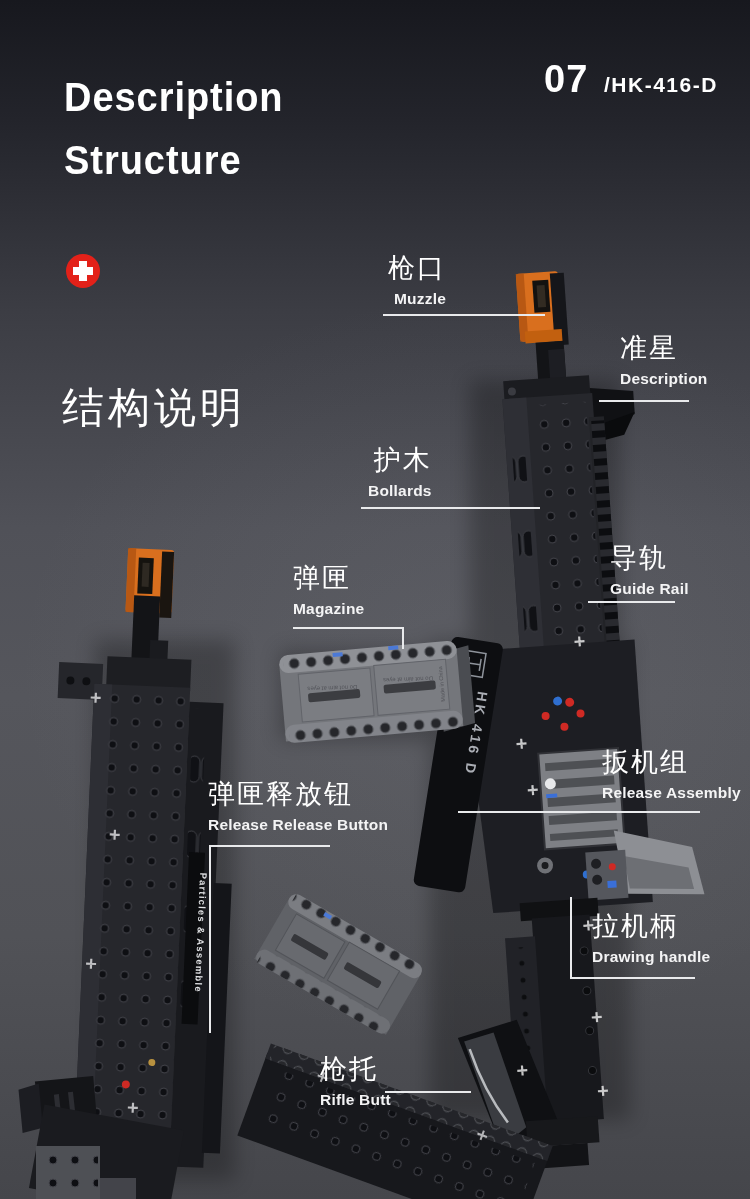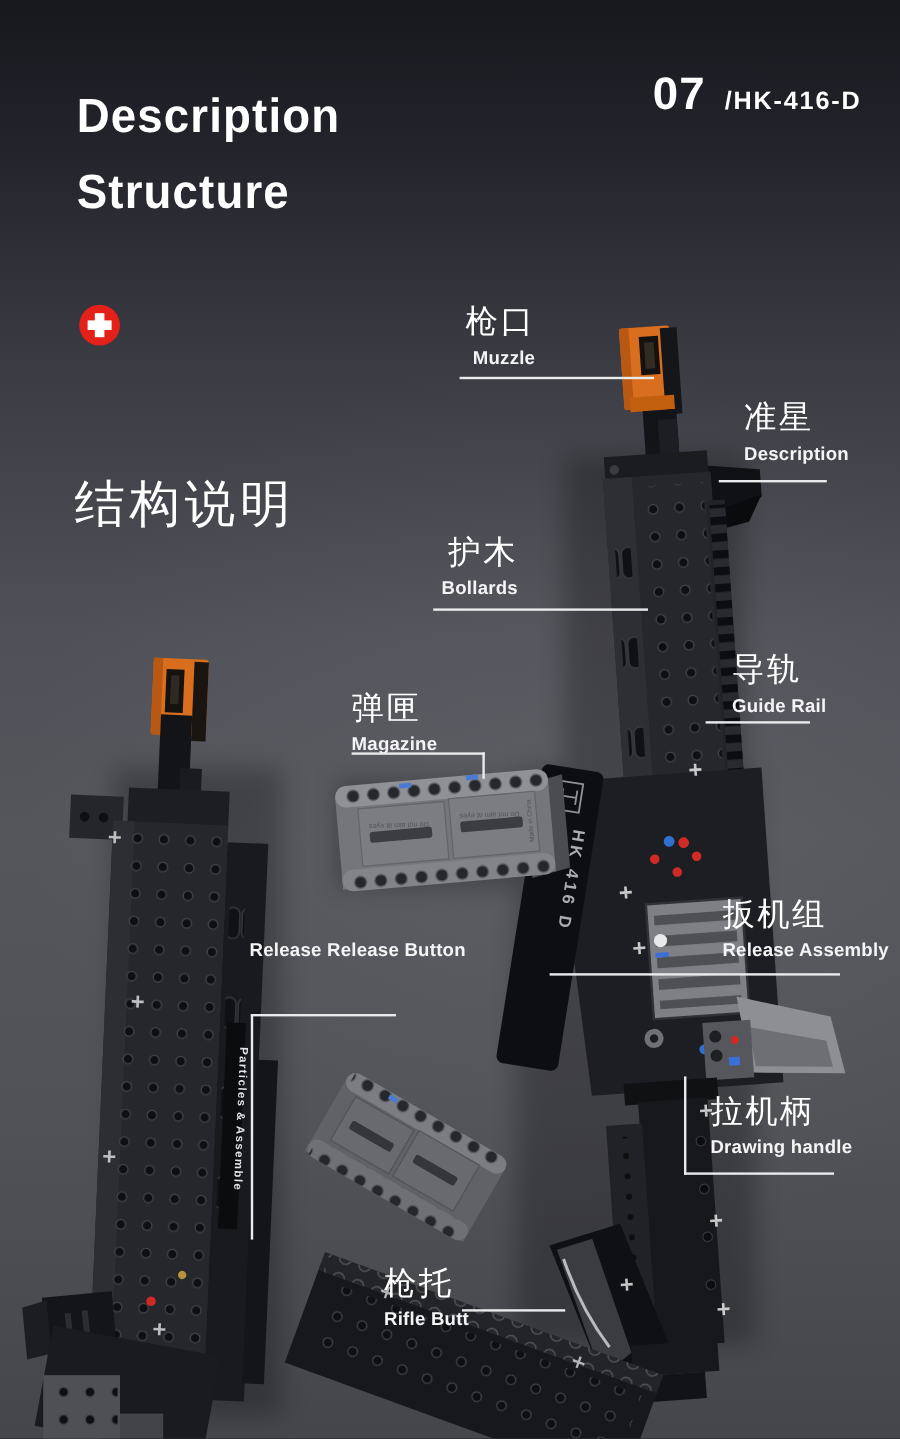--- a/index.html
+++ b/index.html
@@ -17,21 +17,21 @@
   .title{
     position:absolute;left:64px;top:66px;font-size:40px;font-weight:bold;
     letter-spacing:1px;line-height:63px;transform:scaleX(.95);transform-origin:left top;
   }
   .pagenum{position:absolute;left:544px;top:58px;font-size:38px;font-weight:800;letter-spacing:1px;}
   .modelcode{position:absolute;left:604px;top:73px;font-size:21px;font-weight:700;letter-spacing:1.5px;}
   .plus-badge{position:absolute;left:66px;top:254px;width:34px;height:34px;border-radius:50%;
     background:var(--accent-red,#e32119);}
   .plus-badge .ph{position:absolute;left:7px;top:13px;width:20px;height:8px;background:#fff;}
   .plus-badge .pv{position:absolute;left:13px;top:7px;width:8px;height:20px;background:#fff;}
-  .subtitle{position:absolute;left:62px;top:392px;font-size:42px;letter-spacing:4px;font-weight:400;}
+  .subtitle{position:absolute;left:62px;top:380px;font-size:42px;letter-spacing:4px;font-weight:400;}
   .callout{position:absolute;white-space:nowrap;}
   .callout .cn{font-size:27px;letter-spacing:2px;line-height:32px;font-weight:400;}
   .callout .en{font-size:15.5px;font-weight:600;margin-top:6px;letter-spacing:.2px;color:#f4f4f5;}
   .lineH,.lineV{position:absolute;background:#e9eaec;}
   .lineH{height:2px;} .lineV{width:2px;}
   text{font-family:"Liberation Sans","DejaVu Sans",sans-serif;}
 </style>
 </head>
 <body>
 
@@ -245,28 +245,29 @@
     <div class="en">Bollards</div>
   </div>
   <div class="lineH" style="left:361px;top:507px;width:179px;"></div>
 
   <div class="callout" style="left:610px;top:542px;">
     <div class="cn">导轨</div>
     <div class="en">Guide Rail</div>
   </div>
   <div class="lineH" style="left:588px;top:601px;width:87px;"></div>
 
-  <div class="callout" style="left:293px;top:562px;margin-top:12px;">
+  <div class="callout" style="left:293px;top:562px;">
     <div class="cn">弹匣</div>
     <div class="en">Magazine</div>
   </div>
   <div class="lineH" style="left:293px;top:627px;width:111px;"></div>
   <div class="lineV" style="left:402px;top:627px;height:22px;"></div>
 
   <div class="callout" style="left:208px;top:778px;">
+    <div class="cn">弹匣释放钮</div>
     <div class="en">Release Release Button</div>
   </div>
   <div class="lineH" style="left:209px;top:845px;width:121px;"></div>
   <div class="lineV" style="left:209px;top:845px;height:188px;"></div>
 
   <div class="callout" style="left:602px;top:746px;">
     <div class="cn">扳机组</div>
     <div class="en">Release Assembly</div>
   </div>
   <div class="lineH" style="left:458px;top:811px;width:242px;"></div>

